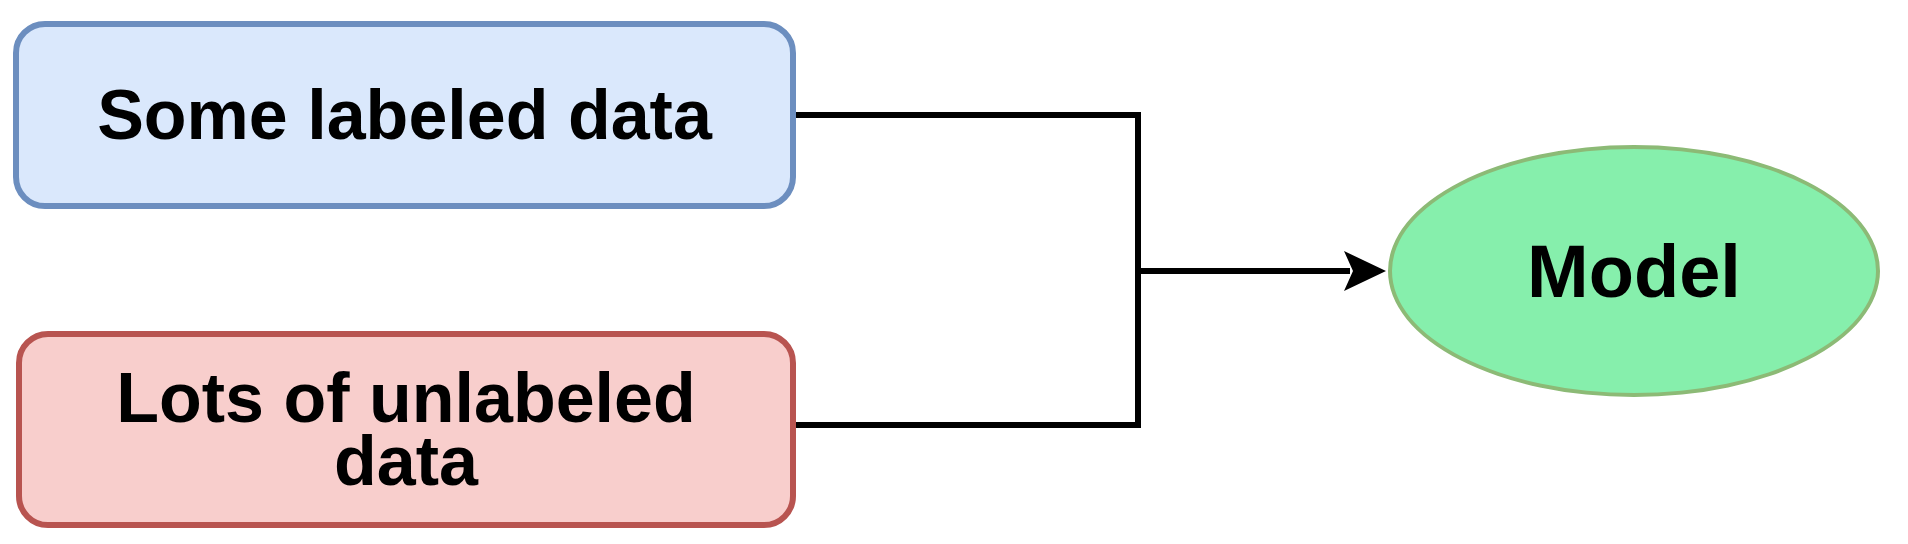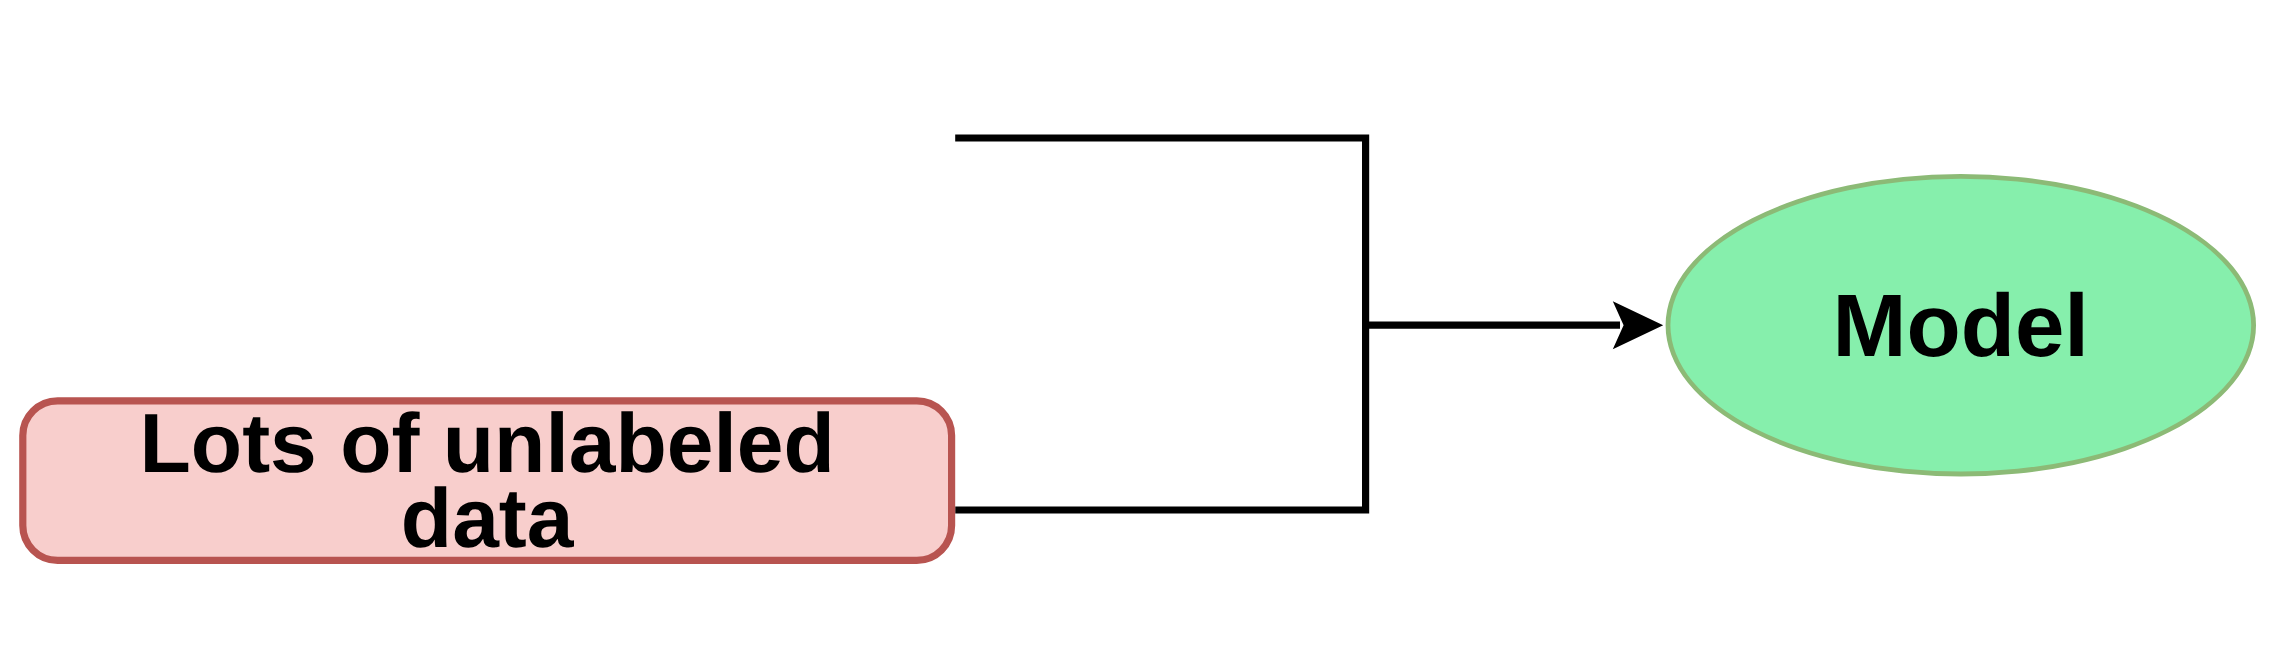--- a/index.html
+++ b/index.html
@@ -42,21 +42,21 @@
     height: 188px;
     background: #dae8fc;
     border: 6px solid #6c8ebf;
     border-radius: 32px;
     font-size: 70px;
   }
   .node--unlabeled {
     left: 16px;
     top: 331px;
     width: 780px;
-    height: 139px;
+    height: 197px;
     background: #f8cecc;
     border: 6px solid #b85450;
     border-radius: 32px;
     font-size: 70px;
     line-height: 0.9;
   }
   .node--unlabeled .node-label {
     max-width: 640px;
   }
   .node--model {
@@ -74,20 +74,23 @@
 <body>
 
 <div class="canvas">
 
   <svg class="connectors" viewBox="0 0 1908 544" xmlns="http://www.w3.org/2000/svg">
     <path d="M 796 115 L 1138 115 L 1138 425 L 796 425" fill="none" stroke-width="6" stroke="#000000"></path>
     <path d="M 1138 271 L 1350 271" fill="none" stroke-width="6" stroke="#000000"></path>
     <polygon points="1386,271 1344,251 1353,271 1344,291" fill="#000000"></polygon>
   </svg>
 
+  <div class="node node--labeled">
+    <span class="node-label">Some labeled data</span>
+  </div>
 
   <div class="node node--unlabeled">
     <span class="node-label">Lots of unlabeled data</span>
   </div>
 
   <div class="node node--model">
     <span class="node-label">Model</span>
   </div>
 
 </div>

